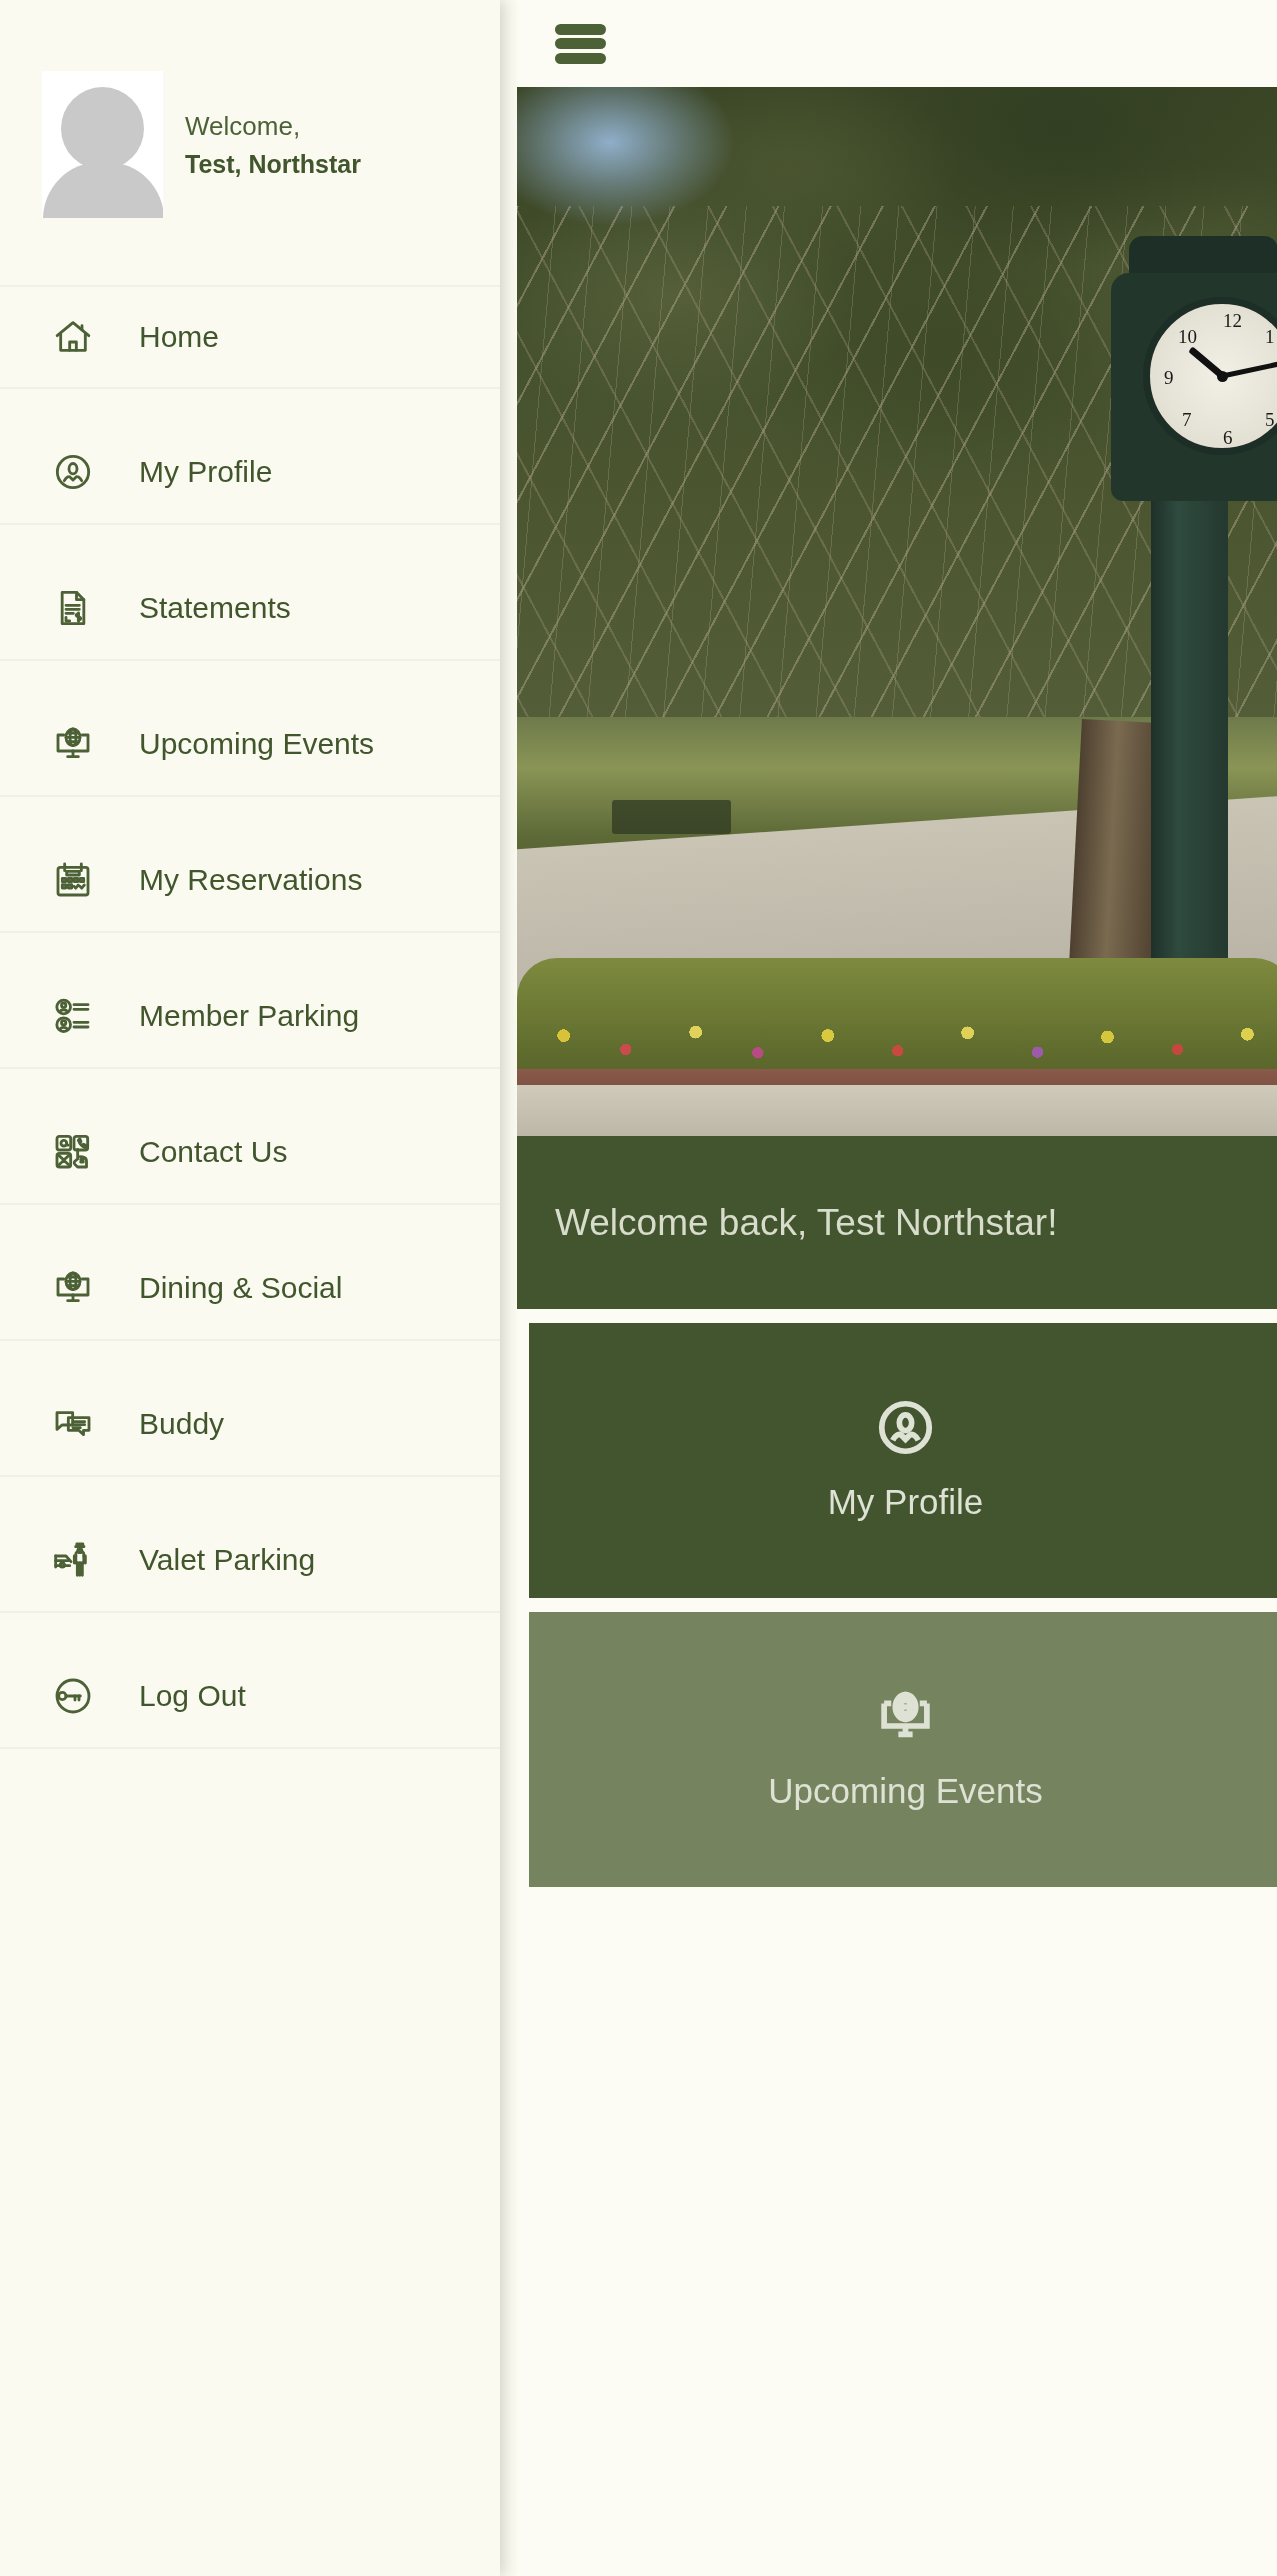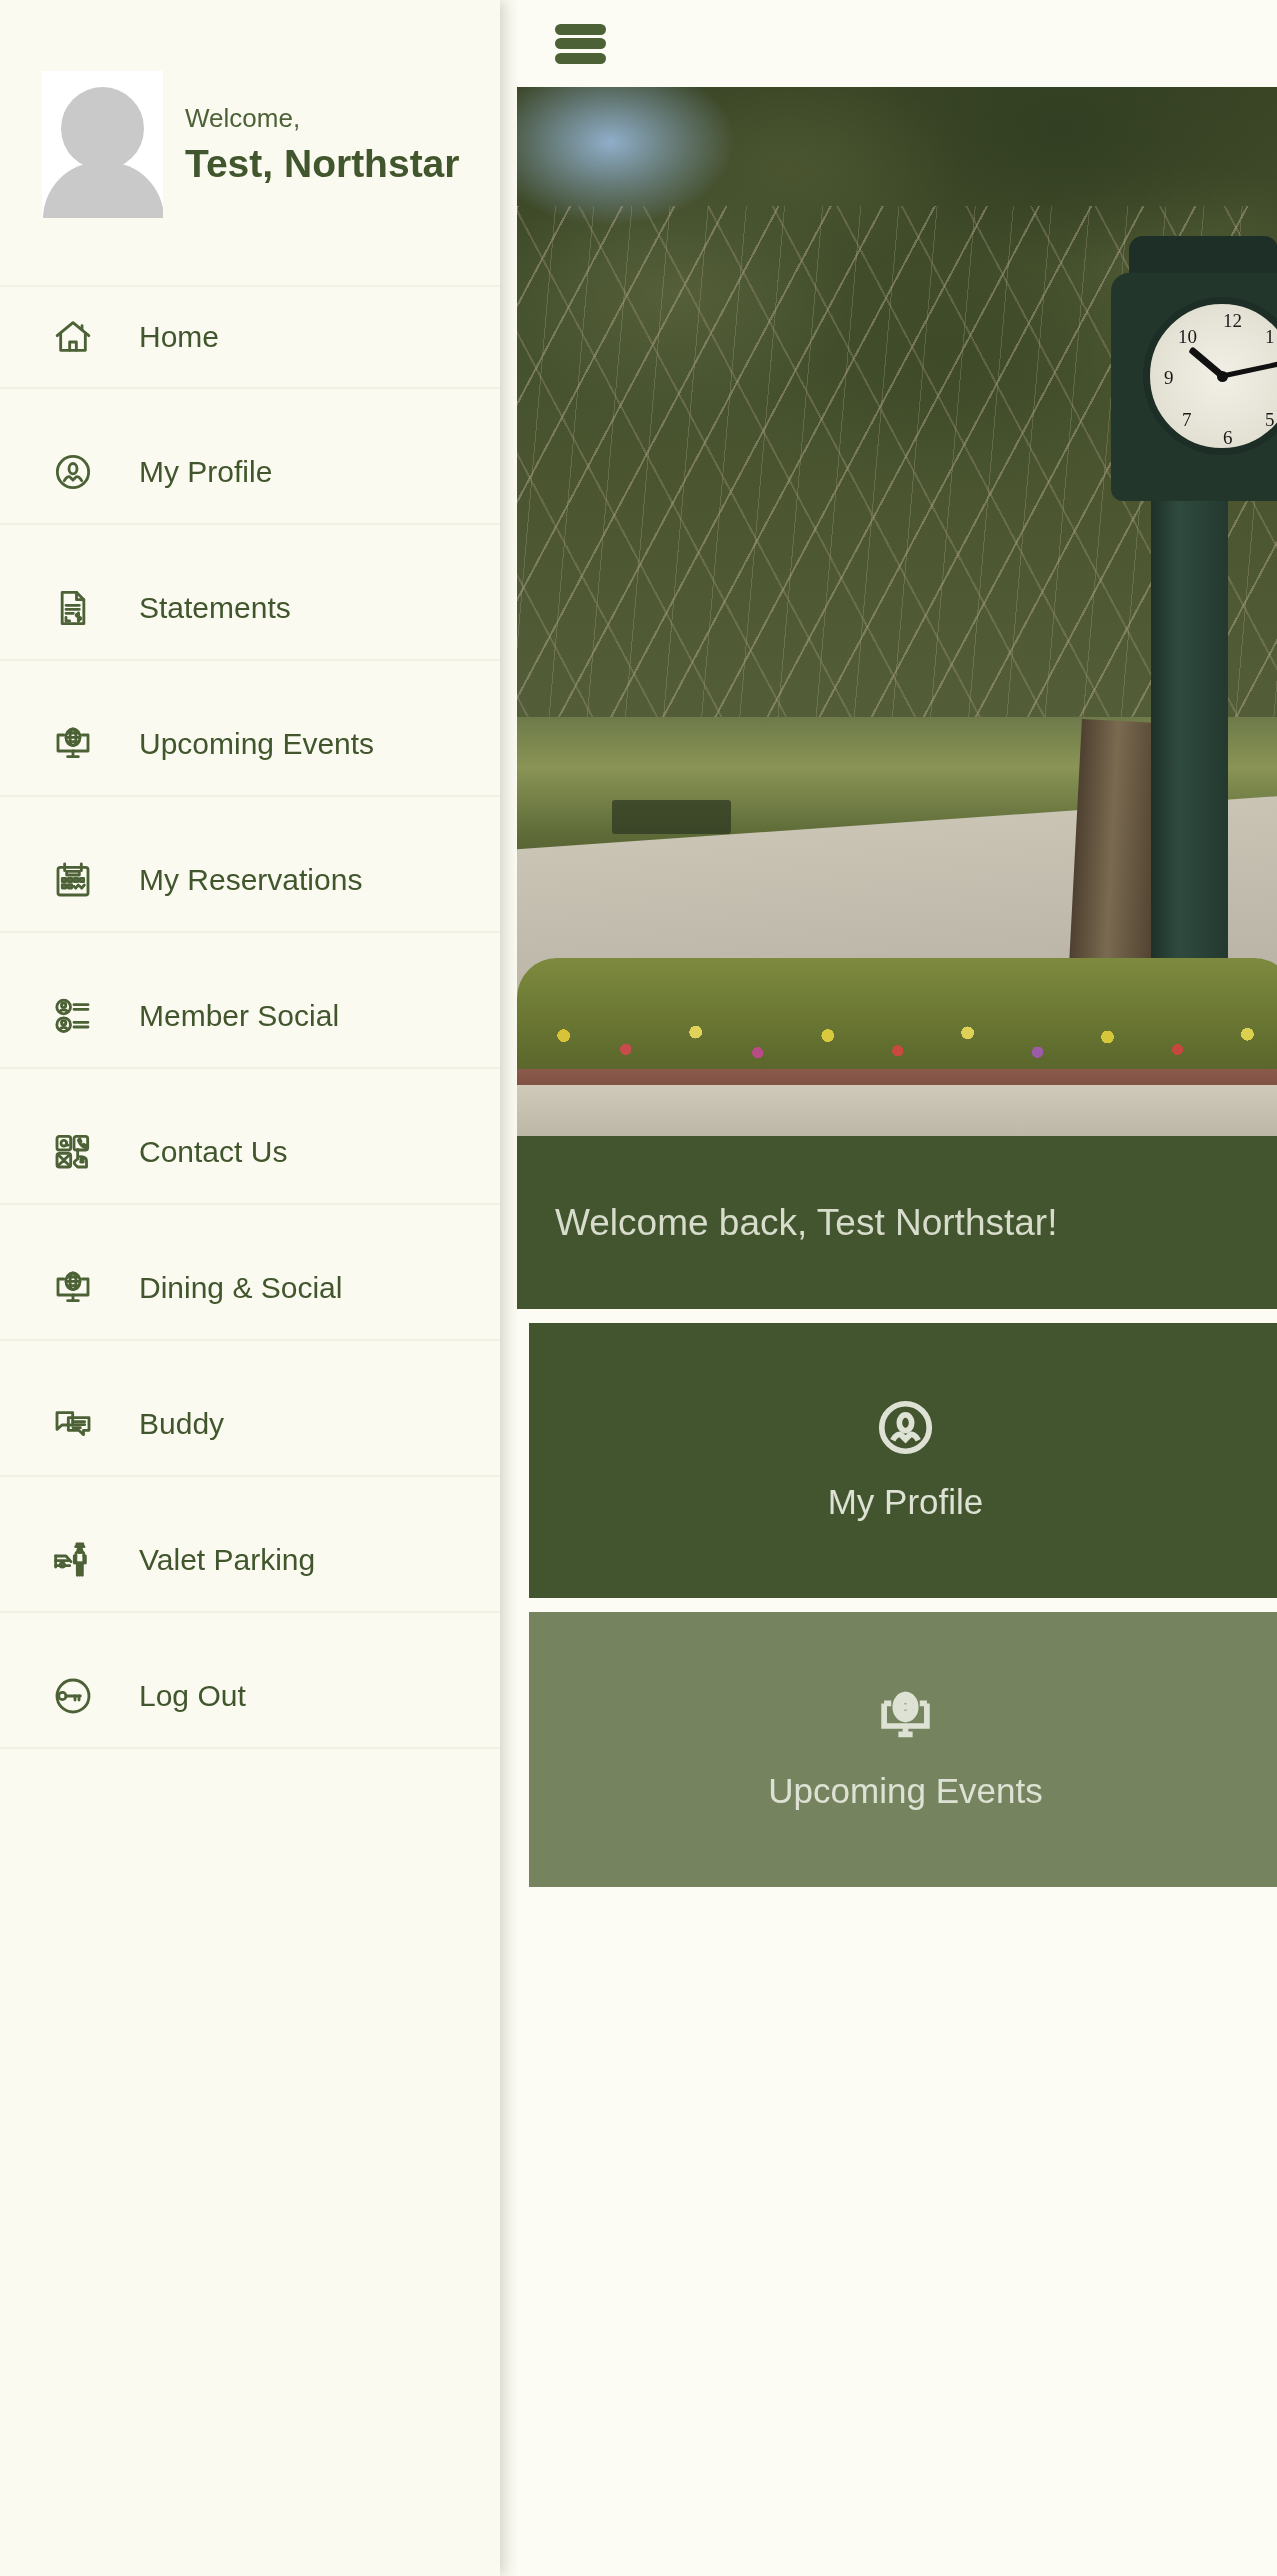--- a/index.html
+++ b/index.html
@@ -128,21 +128,21 @@
   }
   #profile { display: flex; align-items: center; padding: 71px 0 0 42px; }
   #avatar { width: 121px; height: 147px; background: #FFFFFF;
     position: relative; overflow: hidden; flex: 0 0 auto; }
   #avatar .head { position: absolute; left: 50%; top: 16px; width: 83px; height: 83px;
     margin-left: -42px; background: #C9C9C9; border-radius: 50%; }
   #avatar .body { position: absolute; left: 50%; top: 91px; width: 121px; height: 75px;
     margin-left: -60px; background: #C9C9C9; border-radius: 57px 57px 0 0; }
   #greet { margin-left: 22px; }
   #greet .hello { font-size: 26px; color: #4C6136; margin-bottom: 8px; }
-  #greet .uname { font-size: 39px; font-weight: bold; color: #41562C;
+  #greet .uname { font-size: 25px; font-weight: bold; color: #41562C;
     white-space: nowrap; }
 
   #menu { margin-top: 67px; }
   .mitem { display: flex; align-items: center; height: 104px;
     padding-left: 42px; border-bottom: 2px solid #F2F0E2; cursor: pointer; margin-top: 32px; }
   .mitem:first-child { border-top: 2px solid #F2F0E2; }
   .mitem .ico { width: 61px; flex: 0 0 auto; display: flex;
     align-items: center; justify-content: center; }
   .mitem .ico svg { stroke: #4C6136; fill: none; stroke-width: 1.7;
     stroke-linecap: round; stroke-linejoin: round; }
@@ -306,21 +306,21 @@
         <svg width="40" height="40" viewBox="0 0 24 24">
           <circle cx="6.4" cy="6.6" r="4.1"></circle>
             <circle cx="6.4" cy="5.5" r="1.3"></circle>
           <path d="M4.4 9.2c.4-1.3 3.6-1.3 4 0"></path>
           <circle cx="6.4" cy="17.2" r="4.1"></circle>
             <circle cx="6.4" cy="16.1" r="1.3"></circle>
           <path d="M4.4 19.8c.4-1.3 3.6-1.3 4 0"></path>
           <path d="M12.6 5.2H21M12.6 8H21M12.6 15.8H21M12.6 18.6H21"></path>
         </svg>
         </span>
-      <span class="mlabel">Member Social</span>
+      <span class="mlabel">Member Parking</span>
     </div>
 
     <div class="mitem">
       <span class="ico">
         <svg width="40" height="40" viewBox="0 0 24 24">
           <rect x="2.4" y="2.6" width="8.2" height="8.2" rx="1.4"></rect>
           <circle cx="6.5" cy="6.7" r="1.7"></circle>
             <path d="M8.2 6.7v1.2h.9"></path>
           <rect x="12.6" y="2.6" width="8.2" height="8.2" rx="1.4"></rect>
           <path d="M15.2 5c1 2.6 2.4 4 4.2 4.4l.5-1.3-1.6-.8-.7.8c-.8-.4-1.4-1-1.7-1.8l.9-.6-.7-1.6z"></path>

